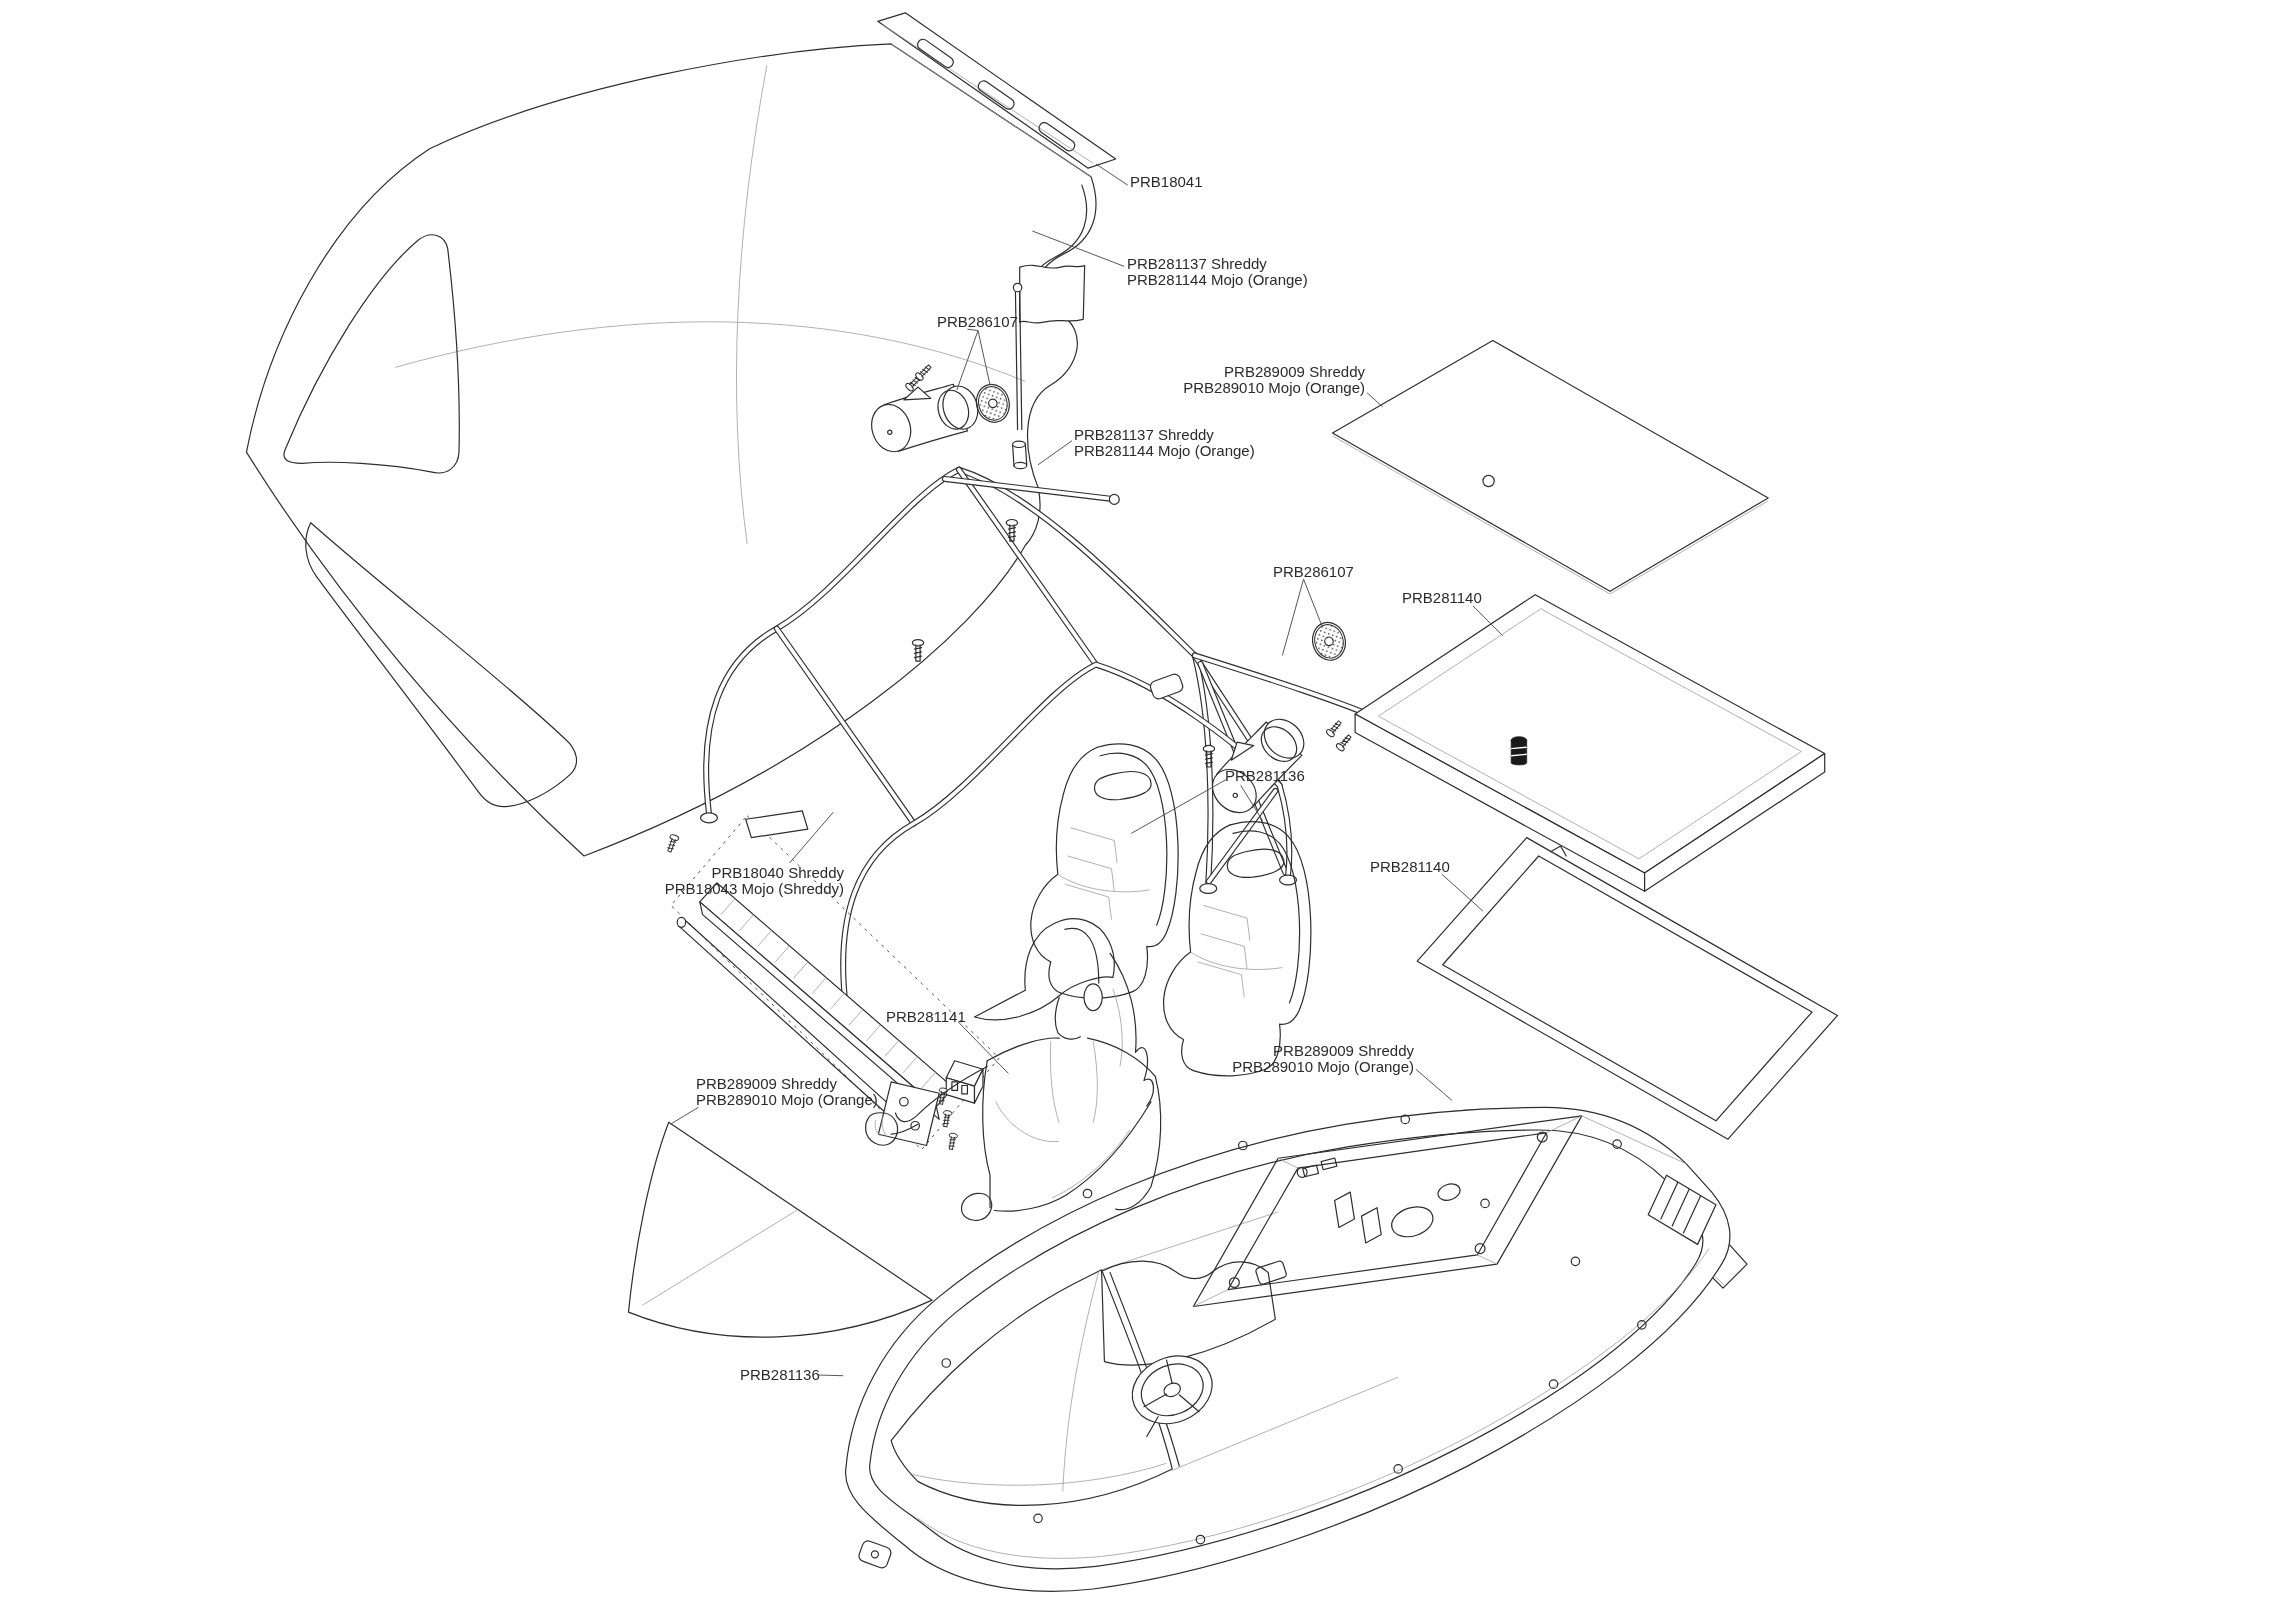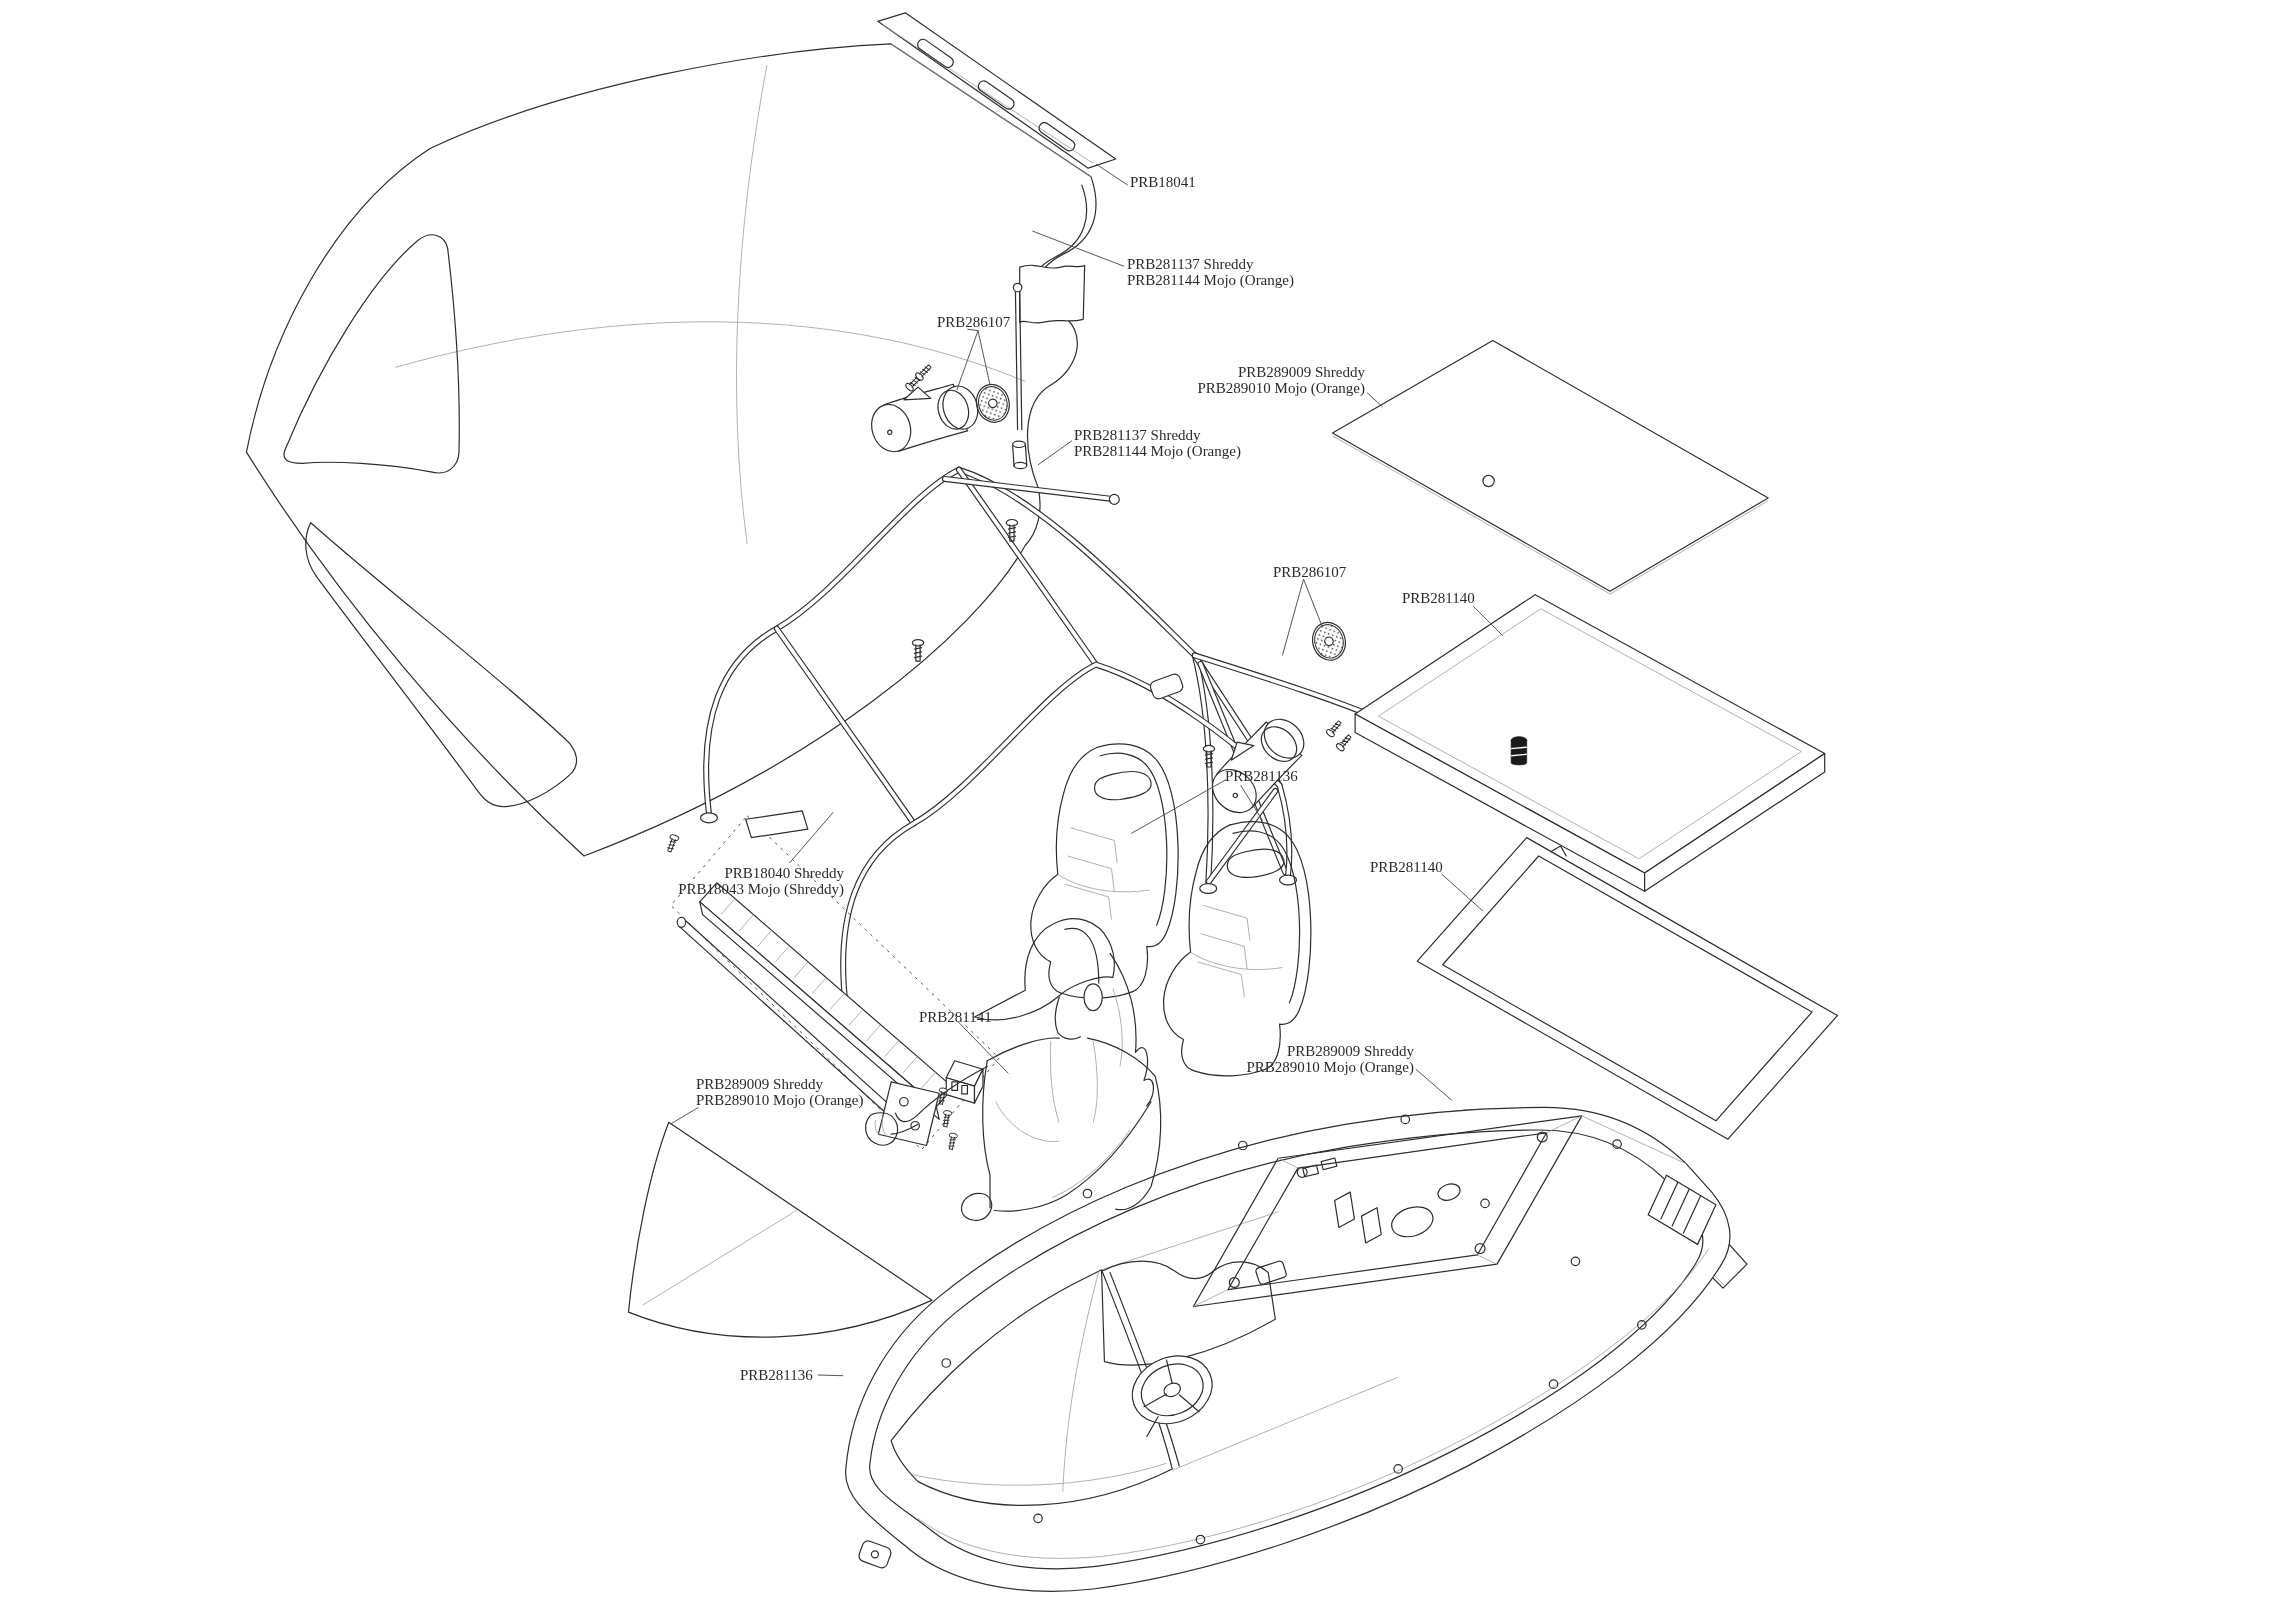--- a/index.html
+++ b/index.html
@@ -1,17 +1,17 @@
 <!DOCTYPE html>
 <html style="font-size:11.3px"><head>
 <meta charset="utf-8">
 <style>
   html,body{margin:0;padding:0;background:#fff;}
   .stage{position:relative;width:2295px;height:1623px;background:#ffffff;overflow:hidden;
-         font-family:Liberation Serif, serif;}
+         font-family:Liberation Sans, sans-serif;}
   .stage svg{position:absolute;left:0;top:0;}
   .label{position:absolute;font-size:15px;line-height:16.2px;color:#2b2b2b;white-space:nowrap;}
   .label span{display:block;}
   .label.r{transform:translateX(-100%);text-align:right;}
   .ln{fill:none;stroke:#2e2e2e;stroke-width:1.7;stroke-linecap:round;stroke-linejoin:round;}
   .thin{fill:none;stroke:#9a9a9a;stroke-width:1.1;}
   .fw{fill:#ffffff;stroke:#2e2e2e;stroke-width:1.7;stroke-linejoin:round;}
   .tubeO{fill:none;stroke:#2e2e2e;stroke-width:8.5;stroke-linecap:round;}
   .tubeI{fill:none;stroke:#ffffff;stroke-width:5.2;stroke-linecap:round;}
   .leader{fill:none;stroke:#555;stroke-width:1.4;}
@@ -323,21 +323,21 @@
 <div class="label" style="left:1225px;top:768px">
       <span>PRB281136</span>
     </div>
 <div class="label" style="left:1370px;top:859px">
       <span>PRB281140</span>
     </div>
 <div class="label r" style="left:844px;top:865px">
       <span>PRB18040 Shreddy</span>
       <span>PRB18043 Mojo (Shreddy)</span>
     </div>
-<div class="label" style="left:919px;top:1009px">
+<div class="label" style="left:886px;top:1009px">
       <span>PRB281141</span>
     </div>
 <div class="label" style="left:696px;top:1076px">
       <span>PRB289009 Shreddy</span>
       <span>PRB289010 Mojo (Orange)</span>
     </div>
 <div class="label r" style="left:1414px;top:1043px">
       <span>PRB289009 Shreddy</span>
       <span>PRB289010 Mojo (Orange)</span>
     </div>

